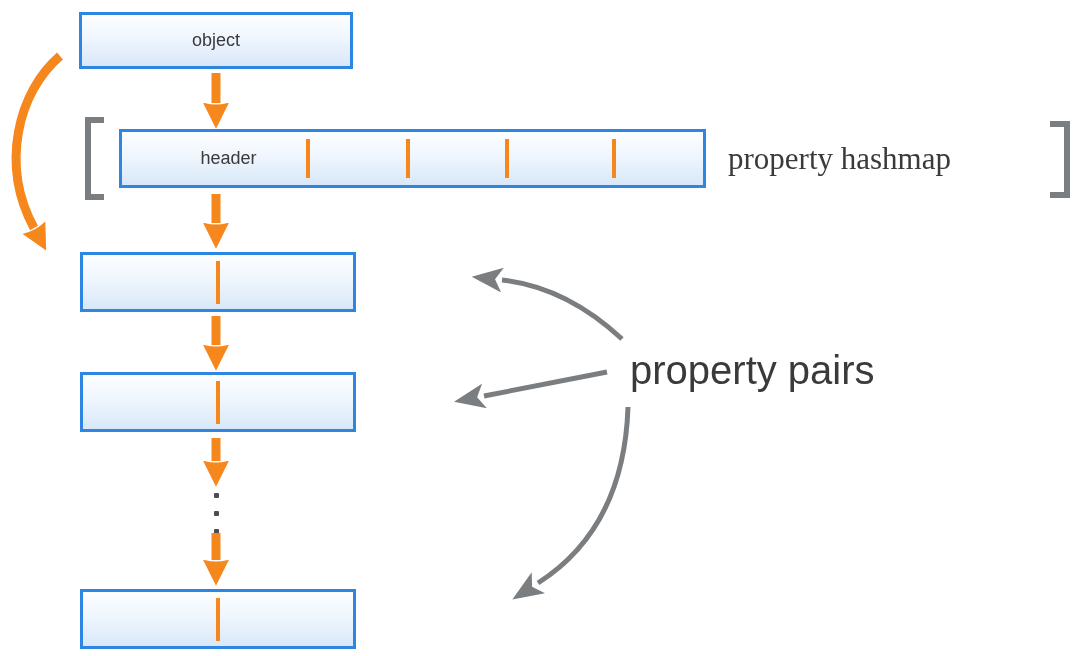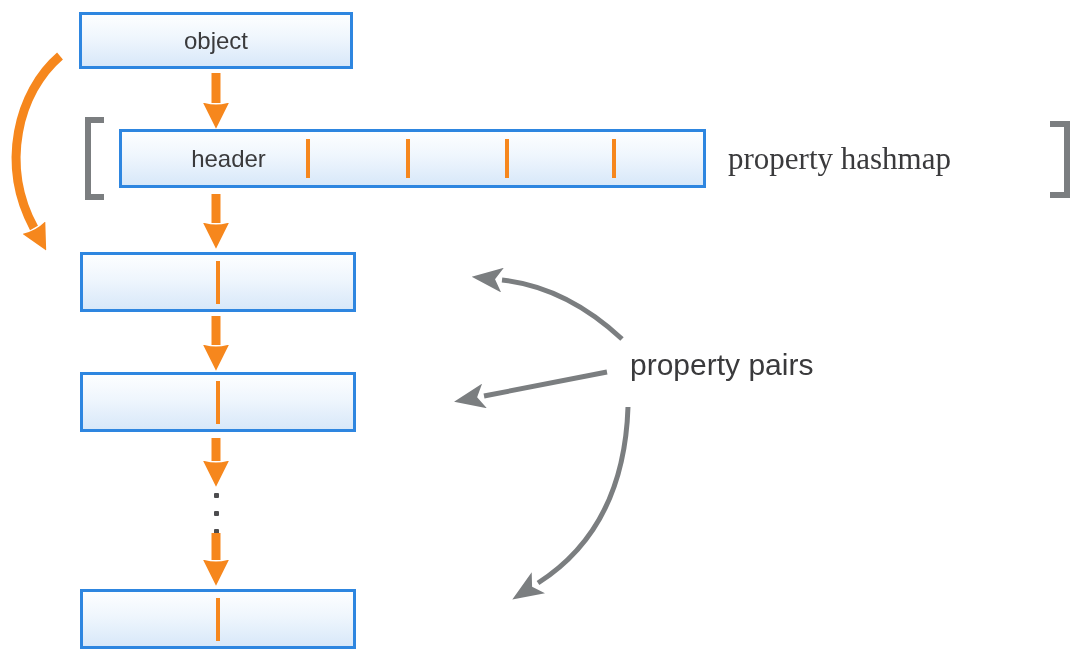--- a/index.html
+++ b/index.html
@@ -18,39 +18,39 @@
     position:relative;width:1078px;height:656px;background:#fff;overflow:hidden;
     font-family:"Liberation Sans", sans-serif;color:var(--text);
   }
   .bluebox{
     position:absolute;box-sizing:border-box;
     border:3px solid var(--box_border);
     background:linear-gradient(180deg, var(--box_fill_top) 0%, var(--box_fill_mid) 45%, var(--box_fill_bottom) 100%);
   }
   .boxlabel{
     position:absolute;inset:0;display:flex;align-items:center;justify-content:center;
-    font-size:24px;color:var(--text);text-align:right;
+    font-size:18px;color:var(--text);text-align:right;
   }
   #object-box{left:79px;top:12px;width:274px;height:57px;}
   #header-box{left:119px;top:129px;width:587px;height:59px;}
   #header-box .boxlabel{left:0;width:213px;}
   .htick{position:absolute;width:4px;top:7px;bottom:7px;background:var(--orange);}
   .pairbox{left:80px;width:276px;height:60px;}
   #pair-box-1{top:252px;}
   #pair-box-2{top:372px;}
   #pair-box-3{top:589px;}
   .pairdivider{position:absolute;left:calc(50% - 2px);width:4px;top:6px;bottom:5px;background:var(--orange);}
   .bracket{position:absolute;box-sizing:border-box;}
   #bracket-left{left:85px;top:117px;width:19px;height:83px;
     border-left:6px solid var(--bracket_gray);border-top:6px solid var(--bracket_gray);border-bottom:6px solid var(--bracket_gray);}
   #bracket-right{left:1050px;top:121px;width:20px;height:77px;
     border-right:6px solid var(--bracket_gray);border-top:6px solid var(--bracket_gray);border-bottom:6px solid var(--bracket_gray);}
   .caption{position:absolute;white-space:nowrap;color:var(--text);}
   #hashmap-caption{left:728px;top:129px;height:59px;display:flex;align-items:center;font-size:31px;font-family:Liberation Serif, serif;}
-  #pairs-caption{left:630px;top:348px;font-size:30px;}
+  #pairs-caption{left:630px;top:348px;font-size:40px;}
   .dot{position:absolute;left:214px;width:5px;height:5px;background:var(--dot);border-radius:1px;}
   #dot-1{top:493px;} #dot-2{top:511px;} #dot-3{top:529px;}
   svg.arrows{position:absolute;left:0;top:0;pointer-events:none;}
 </style>
 </head>
 <body>
 
 <div class="canvas">
 
   <div class="bluebox" id="object-box">

